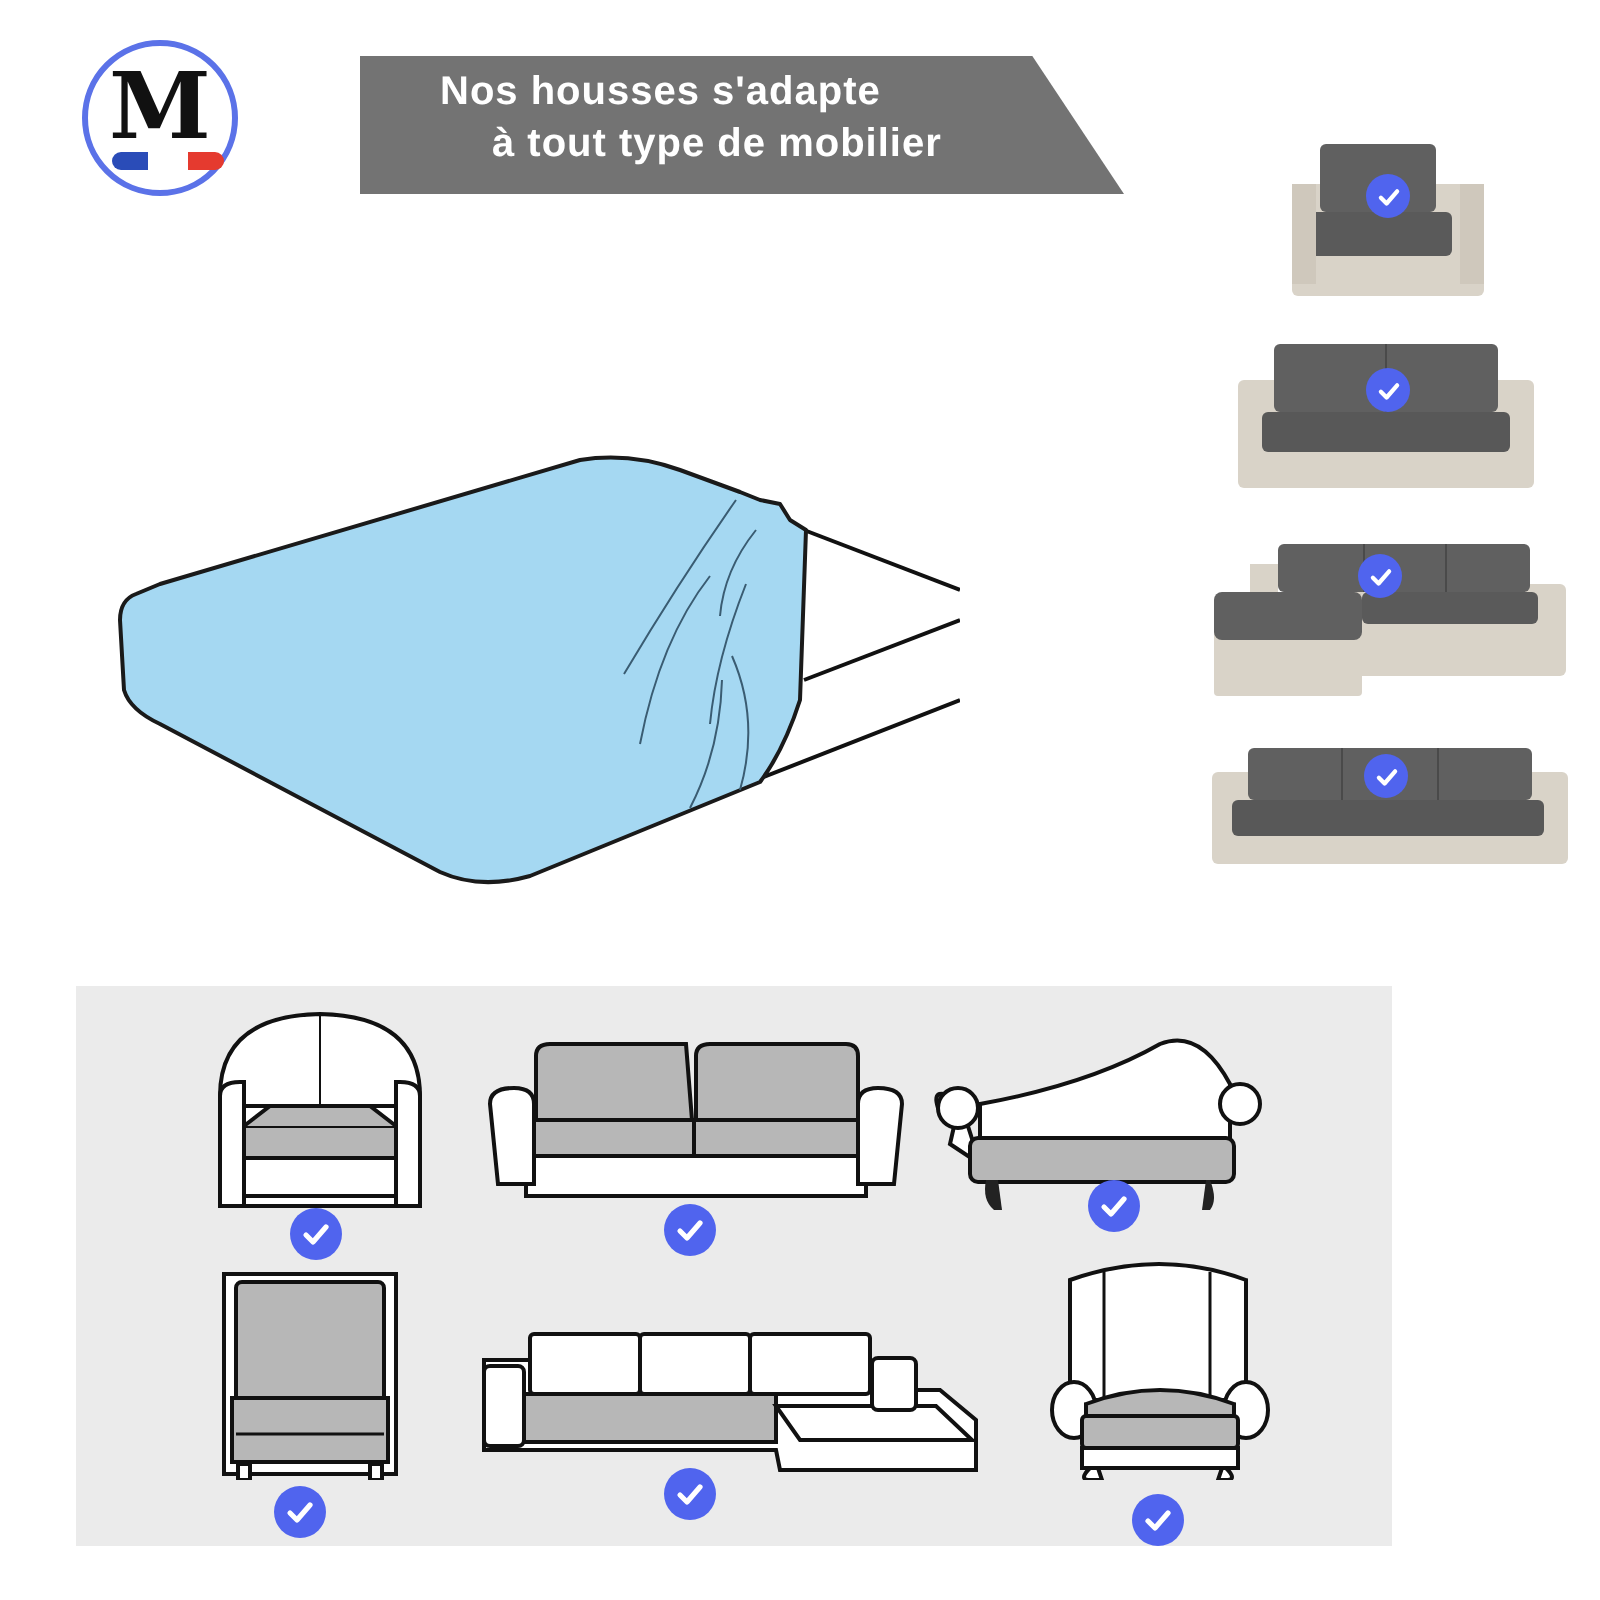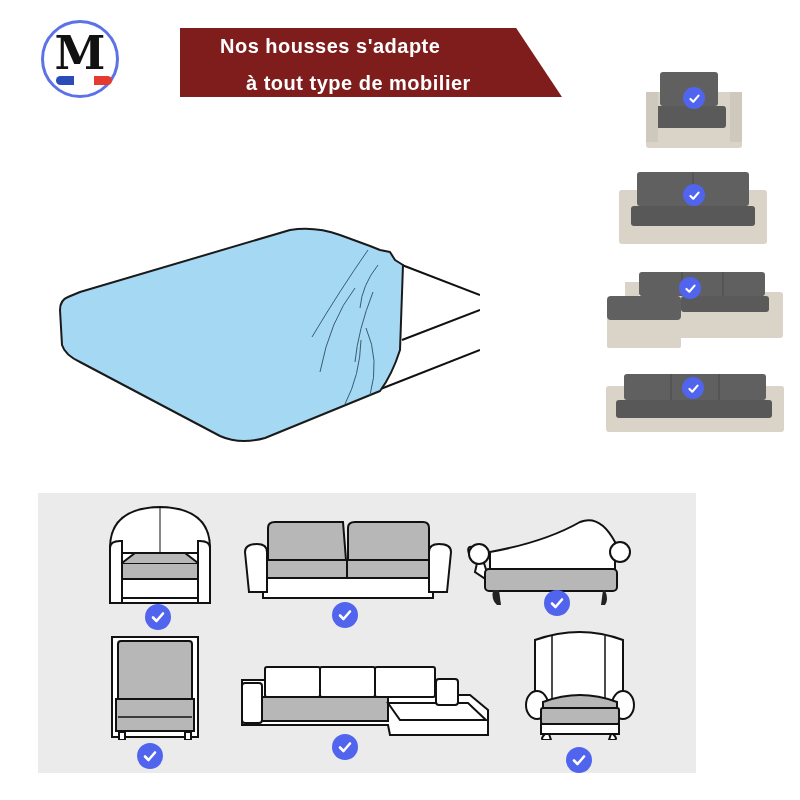--- a/index.html
+++ b/index.html
@@ -5,23 +5,23 @@
   html, body { margin:0; padding:0; }
   body { width:800px; height:800px; background:#ffffff; position:relative; overflow:hidden; font-family:"DejaVu Sans", sans-serif; }
   .abs { position:absolute; }
   
   .logo { left:41px; top:20px; width:78px; height:78px; border:3px solid #5b72e8; border-radius:50%; box-sizing:border-box; background:#fff; }
   .logo .letter { position:absolute; left:0; right:0; top:4px; text-align:center; font-family:"DejaVu Serif", serif; font-weight:bold; font-size:46px; color:#111; line-height:52px; }
   .logo .pill { position:absolute; top:53px; width:18px; height:9px; }
   .logo .pill.blue { left:12px; background:#2a4cb8; border-radius:5px 0 0 5px; }
   .logo .pill.red { left:50px; background:#e53a2f; border-radius:0 5px 5px 0; }
   
-  .banner { left:180px; top:28px; width:382px; height:69px; background:#7f1d1d; clip-path:polygon(0 0, 88% 0, 100% 100%, 0 100%); color:#fff; font-family:"Liberation Sans", sans-serif; font-weight:bold; font-size:20px; letter-spacing:0.5px; }
+  .banner { left:180px; top:28px; width:382px; height:69px; background:#737373; clip-path:polygon(0 0, 88% 0, 100% 100%, 0 100%); color:#fff; font-family:"Liberation Sans", sans-serif; font-weight:bold; font-size:20px; letter-spacing:0.5px; }
   .banner .l1 { position:absolute; left:40px; top:7px; }
-  .banner .l2 { position:absolute; left:66px; top:44px; }
+  .banner .l2 { position:absolute; left:66px; top:33px; }
   
   .check { position:absolute; width:26px; height:26px; border-radius:50%; background:#5064ee; display:flex; align-items:center; justify-content:center; }
   .check svg { width:16px; height:16px; }
   .check.sm { width:22px; height:22px; }
   .check.sm svg { width:13px; height:13px; }
   
   .panel { left:38px; top:493px; width:658px; height:280px; background:#ebebeb; }
 </style>
 </head>
 <body>

